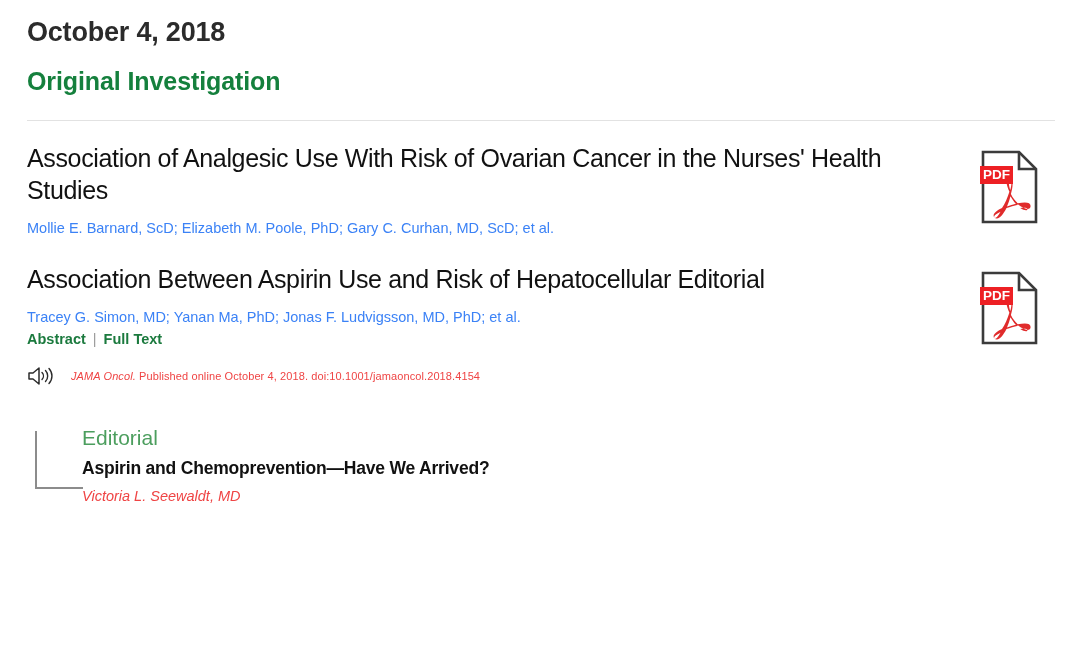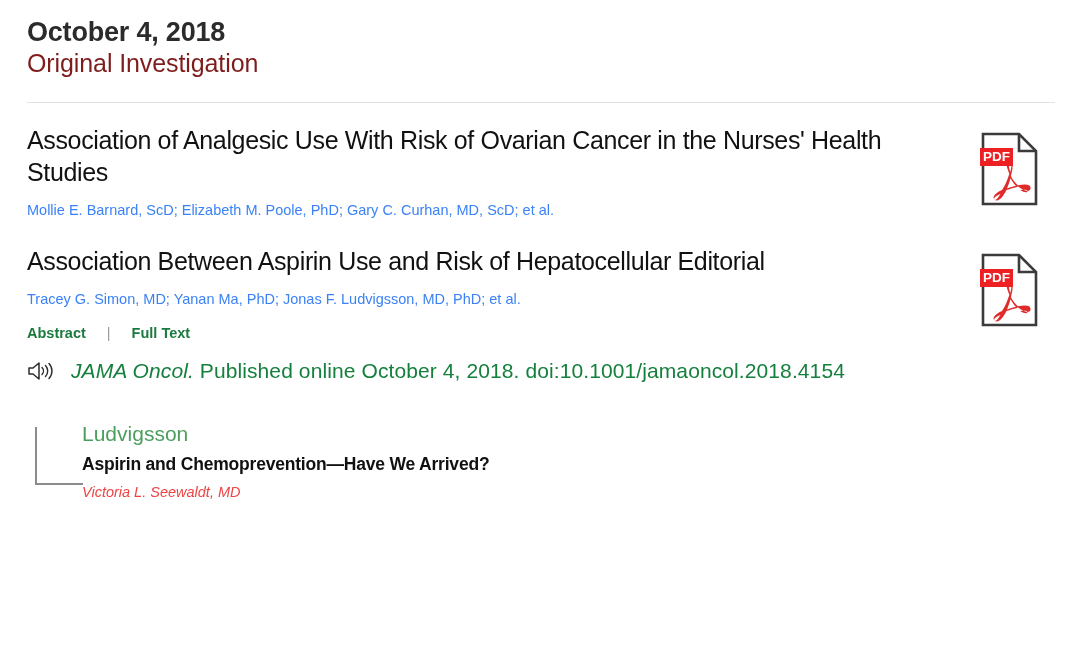--- a/index.html
+++ b/index.html
@@ -25,23 +25,24 @@
     font-size: 27px;
     font-weight: bold;
     color: #2b2b2b;
     letter-spacing: -0.2px;
     padding-top: 16px;
     line-height: 1.2;
   }
 
   .article-type {
     font-size: 25px;
-    font-weight: normal;
-    color: #7f1d1d;
+    font-weight: bold;
+    color: #15803d;
     letter-spacing: -0.1px;
+    margin-top: 18px;
     line-height: 1.2;
   }
 
   .divider {
     height: 1px;
     background: #e2e2e2;
     margin-top: 24px;
     margin-right: -2px;
   }
 
@@ -73,26 +74,26 @@
     position: absolute;
     top: 6px;
     right: 12px;
     width: 62px;
     height: 76px;
   }
   .pdf-icon svg { display: block; width: 62px; height: 76px; }
 
   
   .links-row {
-    margin-top: 16px;
+    margin-top: 4px;
     font-size: 14.5px;
     font-weight: bold;
     display: flex;
     align-items: center;
-    gap: 21px;
+    gap: 7px;
   }
   .link-abstract, .link-fulltext {
     color: #1b7a3e;
     text-decoration: none;
     cursor: pointer;
   }
   .link-sep {
     color: #9a9a9a;
     font-weight: normal;
   }
@@ -100,22 +101,22 @@
   
   .citation-row {
     margin-top: 18px;
     display: flex;
     align-items: center;
     gap: 14px;
   }
   .speaker-icon { width: 30px; height: 22px; flex: none; }
   .speaker-icon svg { display: block; }
   .citation-text {
-    font-size: 21px;
-    color: #15803d;
+    font-size: 11px;
+    color: #ef4444;
     letter-spacing: 0.1px;
   }
   .citation-journal {
     font-style: italic;
   }
 
   
   .editorial-wrap {
     position: relative;
     margin-top: 38px;
@@ -206,18 +207,18 @@
         <path d="M22 3.5 A11 11 0 0 1 22 18.5" fill="none" stroke="#2b2b2b" stroke-width="1.4" stroke-linecap="round"></path>
       </svg>
     </span>
     <span class="citation-text">
       <span class="citation-journal">JAMA Oncol.</span><span> Published online October 4, 2018. doi:10.1001/jamaoncol.2018.4154</span>
     </span>
   </div>
 
   <div class="editorial-wrap">
     <div class="editorial-bracket"></div>
-    <div class="editorial-label">Ludvigsson</div>
+    <div class="editorial-label">Editorial</div>
     <div class="editorial-title">Aspirin and Chemoprevention—Have We Arrived?</div>
     <div class="editorial-author">Victoria L. Seewaldt, MD</div>
   </div>
 
 </div>
 
 </body></html>

